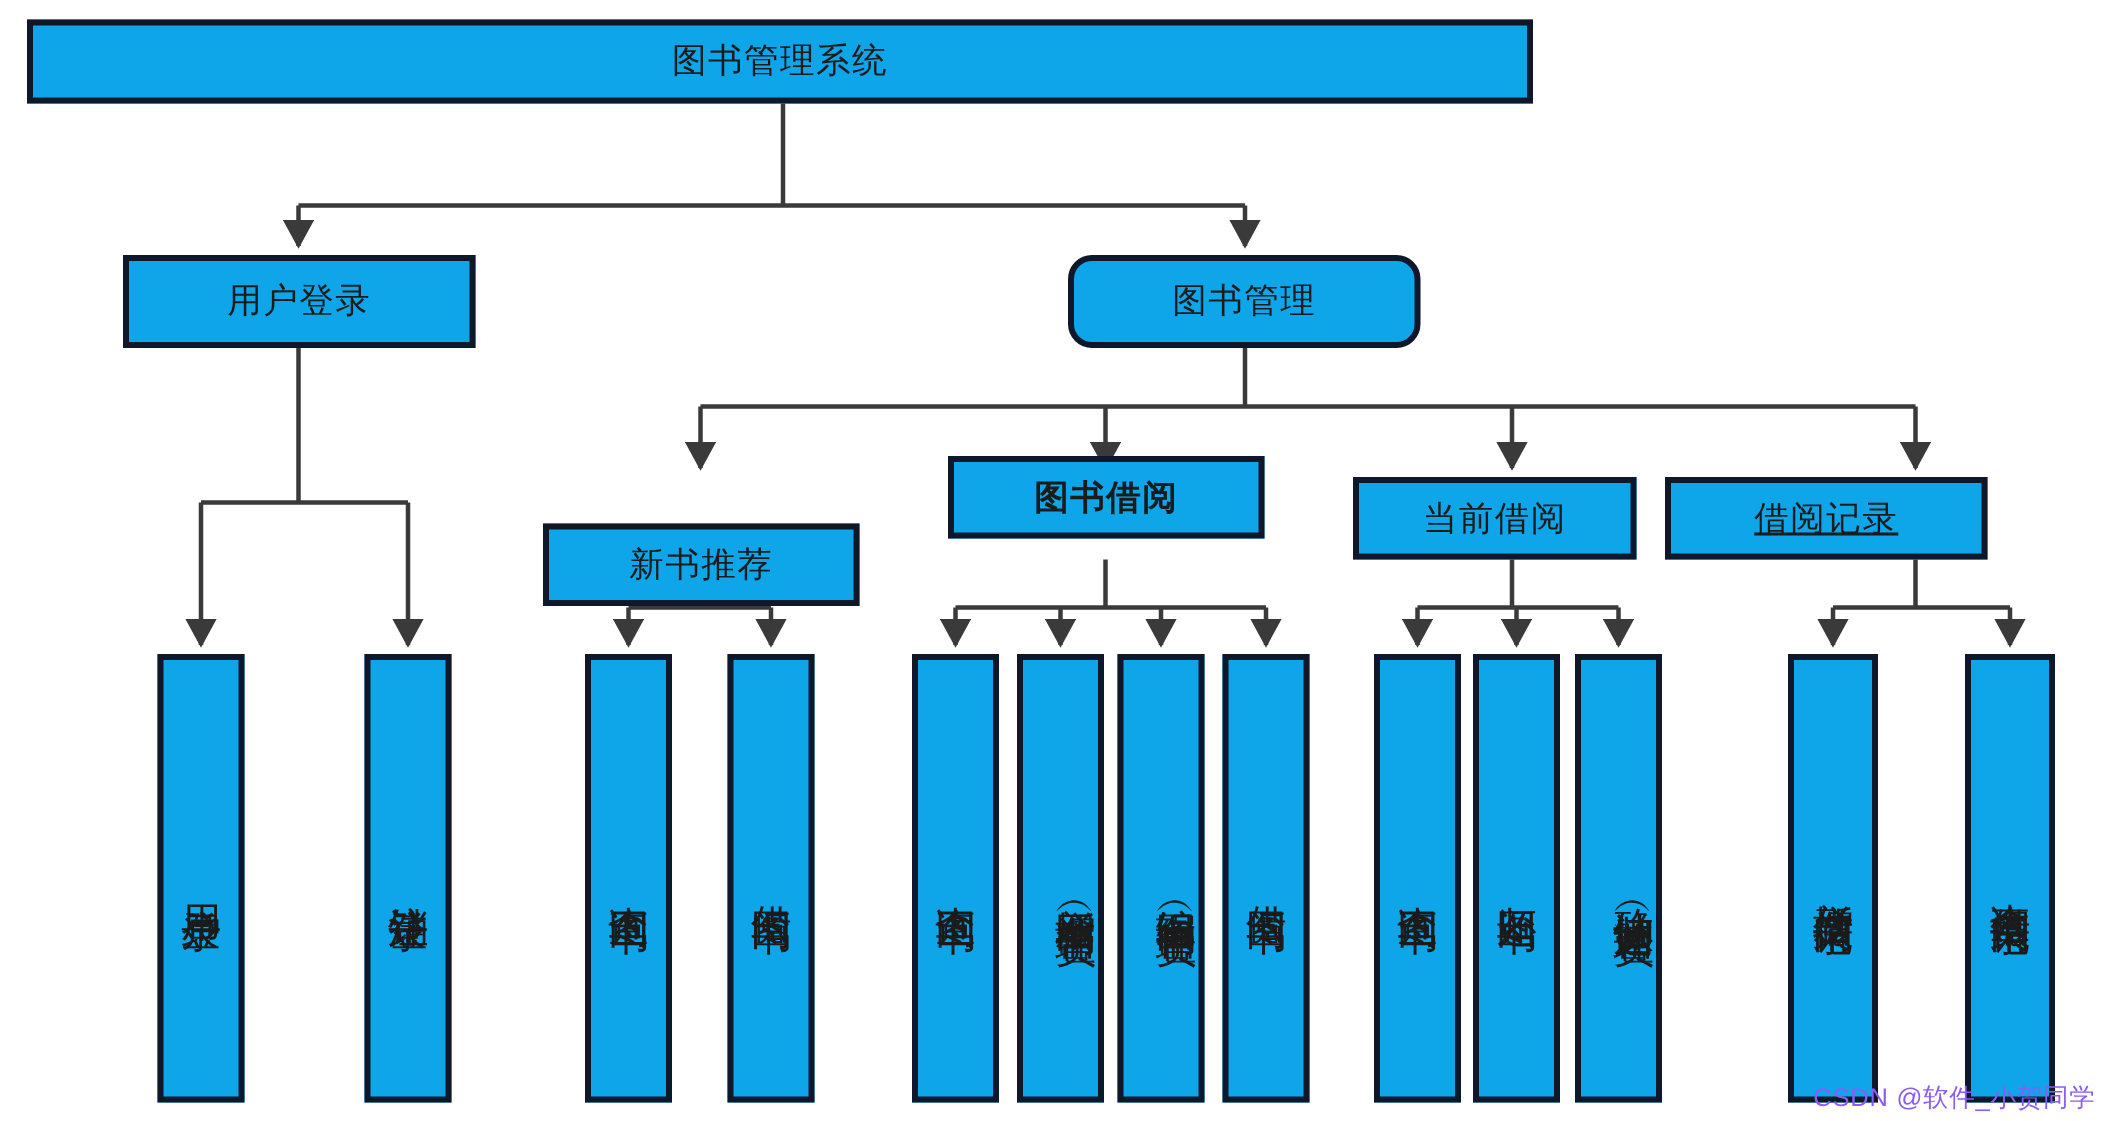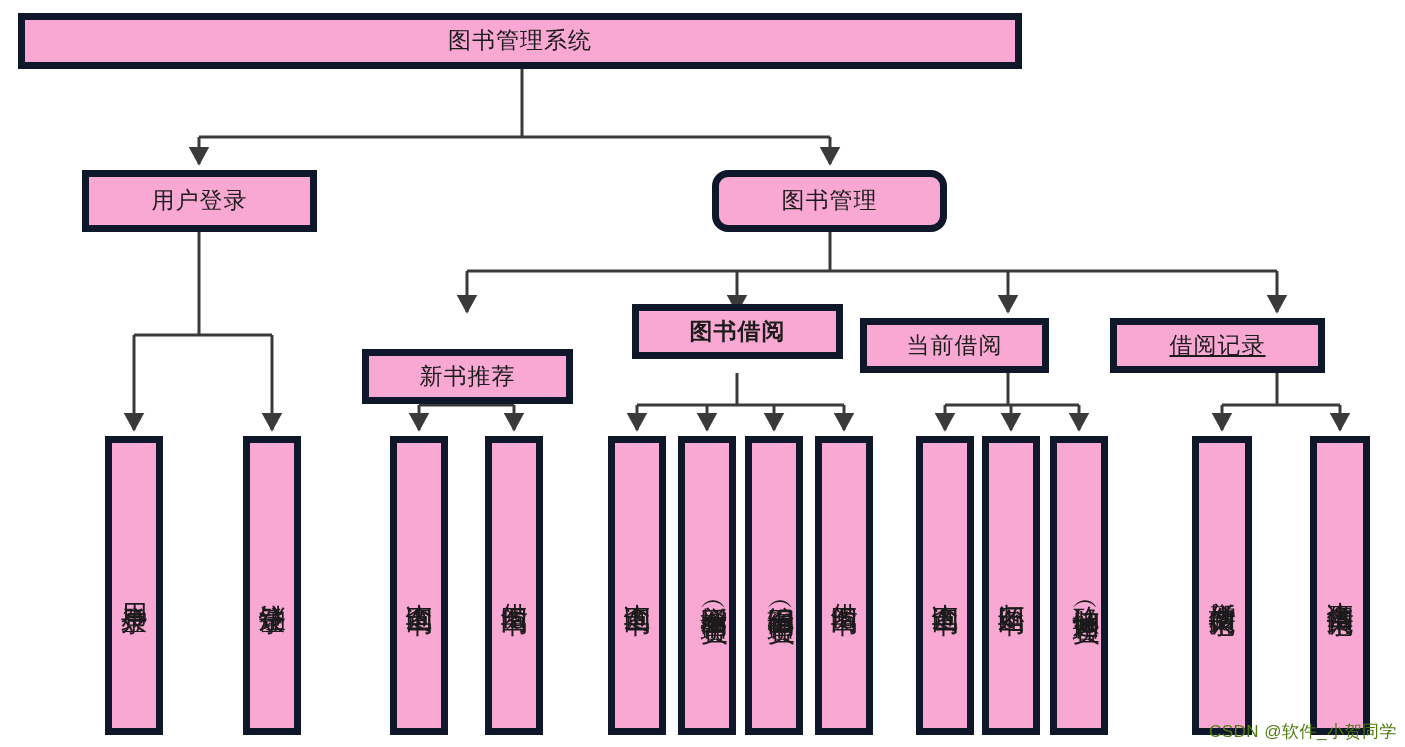--- a/index.html
+++ b/index.html
@@ -21,22 +21,22 @@
     position: absolute;
     left: 0;
     top: 0;
     width: 1405px;
     height: 747px;
     pointer-events: none;
   }
   .node {
     position: absolute;
     box-sizing: border-box;
-    background: #f9a8d4;
-    border: 7px solid #0f172a;
+    background: #0ea5e9;
+    border: 4px solid #0f172a;
     display: flex;
     align-items: center;
     justify-content: center;
     color: #1b1b1b;
   }
   .node.horizontal {
     font-size: 23px;
     letter-spacing: 1px;
     line-height: 1.1;
   }
@@ -52,21 +52,21 @@
   }
   .node.vertical.v-center {
     align-items: center;
     padding-top: 0;
   }
   .watermark {
     position: absolute;
     right: 8px;
     bottom: 4px;
     font-size: 17px;
-    color: #4d7c0f;
+    color: #8b5cf6;
     letter-spacing: 0.5px;
     white-space: nowrap;
   }
 </style>
 </head>
 <body>
 
 <div id="canvas">
 
   <svg id="wires" viewBox="0 0 1405 747" xmlns="http://www.w3.org/2000/svg">
@@ -119,21 +119,21 @@
     </g>
   </svg>
 
   <div class="node horizontal" style="left: 18px; top: 13px; width: 1004px; height: 56px;">图书管理系统</div>
 
   <div class="node horizontal" style="left: 82px; top: 170px; width: 235px; height: 62px;">用户登录</div>
   <div class="node horizontal" style="left: 712px; top: 170px; width: 235px; height: 62px; border-radius: 16px;">图书管理</div>
 
   <div class="node horizontal" style="left: 362px; top: 318px; width: 211px; height: 55px; margin-top: 31px;">新书推荐</div>
   <div class="node horizontal" style="left: 632px; top: 304px; width: 211px; height: 55px; font-weight: bold;">图书借阅</div>
-  <div class="node horizontal" style="left: 860px; top: 318px; width: 189px; height: 55px;">当前借阅</div>
+  <div class="node horizontal" style="left: 902px; top: 318px; width: 189px; height: 55px;">当前借阅</div>
   <div class="node horizontal" style="left: 1110px; top: 318px; width: 215px; height: 55px; text-decoration: underline;">借阅记录</div>
 
   <div class="node vertical v-center" style="left: 105px; top: 436px; width: 58px; height: 299px;">用户登录</div>
   <div class="node vertical v-center" style="left: 243px; top: 436px; width: 58px; height: 299px;">注销登录</div>
   <div class="node vertical v-center" style="left: 390px; top: 436px; width: 58px; height: 299px;">查询图书</div>
   <div class="node vertical v-center" style="left: 485px; top: 436px; width: 58px; height: 299px;">借阅图书</div>
   <div class="node vertical v-center" style="left: 608px; top: 436px; width: 58px; height: 299px;">查询图书</div>
   <div class="node vertical" style="left: 678px; top: 436px; width: 58px; height: 299px;">新增图书（管理员）</div>
   <div class="node vertical" style="left: 745px; top: 436px; width: 58px; height: 299px;">编辑图书（管理员）</div>
   <div class="node vertical v-center" style="left: 815px; top: 436px; width: 58px; height: 299px;">借阅图书</div>

